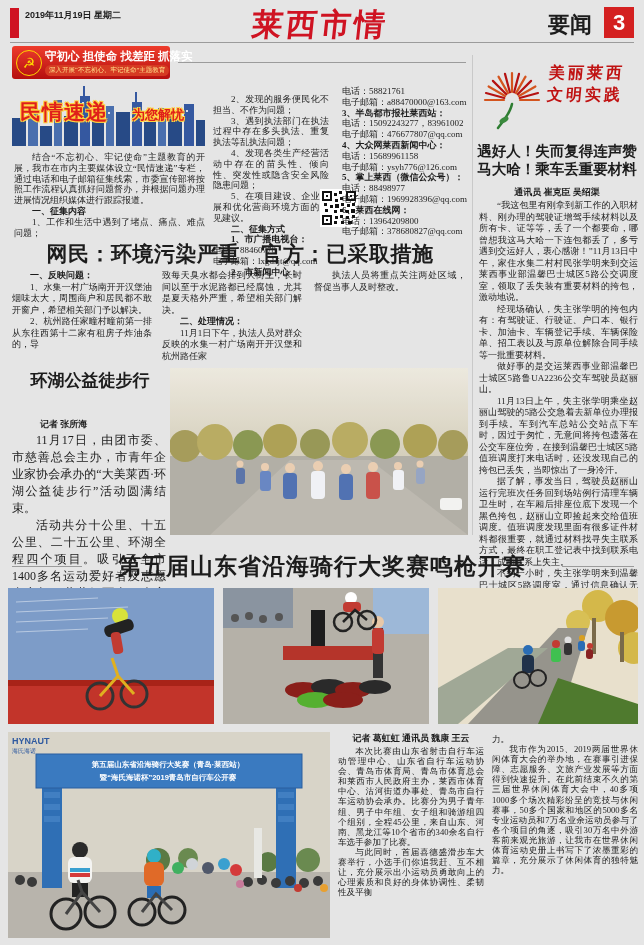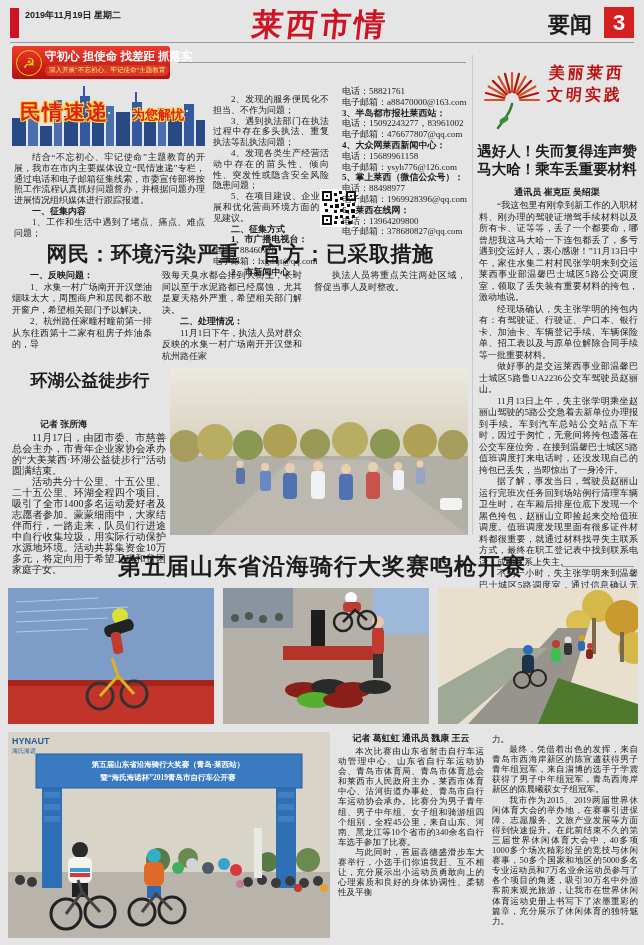--- a/index.html
+++ b/index.html
@@ -31,21 +31,21 @@
   .mq-small{font-size:13px;font-weight:bold;color:#e0201a;
           text-shadow:-1px -1px 0 #ffd23f,1px -1px 0 #ffd23f,-1px 1px 0 #ffd23f,1px 1px 0 #ffd23f;}
   .mq-txt{font-size:9px;line-height:10.8px;text-align:justify;}
   
   .h-wangmin{font-size:21px;font-weight:bold;letter-spacing:0.5px;font-family:"Liberation Sans",sans-serif;}
   .h-walk{font-size:17px;font-weight:bold;line-height:21px;font-family:"Liberation Sans",sans-serif;}
   .h-civ{font-size:14.5px;font-weight:bold;line-height:18px;font-family:"Liberation Sans",sans-serif;}
   .h-race{font-size:23px;font-weight:bold;letter-spacing:1px;font-family:"Liberation Sans",sans-serif;}
   .byline{font-weight:bold;font-size:9px;}
   .civ-logo-text{font-size:16px;font-weight:bold;color:#c01212;letter-spacing:3px;line-height:22px;transform:skewX(-5deg);}
-  .walk-txt{font-size:10px;line-height:11px;text-align:justify;}
+  .walk-txt{font-size:12px;line-height:17px;text-align:justify;}
   .race-txt{font-size:8.6px;line-height:10.1px;text-align:justify;}
   .photo{overflow:hidden;background:#ccc;}
   .vrule{background:#c9c9c9;}
 </style>
 </head>
 <body>
 
 <div class="page">
 
   <div class="abs hdr-redbar" style="left:10px;top:8px;width:9px;height:30px;"></div>
@@ -427,30 +427,29 @@
         <circle cx="200" cy="136" r="6"></circle>
           <circle cx="216" cy="132" r="6" fill="#3aa0d0"></circle>
         <circle cx="184" cy="132" r="6" fill="#d0d4d8"></circle>
           <circle cx="170" cy="136" r="6" fill="#40b060"></circle>
         <circle cx="228" cy="138" r="6" fill="#d43a3a"></circle>
       </g>
       <rect x="246" y="96" width="8" height="50" fill="#e8e8e4"></rect>
     </svg>
     <div class="abs" style="left:4px;top:4px;color:#2f5aa0;font-weight:bold;font-size:9px;font-family:'Liberation Sans',sans-serif;">HYNAUT</div>
     <div class="abs" style="left:4px;top:15px;color:#2f5aa0;font-size:6px;">海氏海诺</div>
-    <div class="abs center" style="left:24px;top:26px;width:272px;color:#fff;font-size:7.5px;font-weight:bold;line-height:13px;font-family:Liberation Serif, serif;">
+    <div class="abs center" style="left:24px;top:26px;width:272px;color:#fff;font-size:7.5px;font-weight:bold;line-height:13px;font-family:Liberation Sans, sans-serif;">
       <div>第五届山东省沿海骑行大奖赛（青岛·莱西站）</div>
       <div>暨“海氏海诺杯”2019青岛市自行车公开赛</div>
     </div>
   </div>
 
   <div class="abs byline center" style="left:338px;top:732px;width:146px;">记者 葛虹虹 通讯员 魏康 王云</div>
   <div class="abs race-txt" style="left:338px;top:746px;width:146px;height:194px;">
     <p class="p">本次比赛由山东省射击自行车运动管理中心、山东省自行车运动协会、青岛市体育局、青岛市体育总会和莱西市人民政府主办，莱西市体育中心、沽河街道办事处、青岛市自行车运动协会承办。比赛分为男子青年组、男子中年组、女子组和骑游组四个组别，全程45公里，来自山东、河南、黑龙江等10个省市的340余名自行车选手参加了比赛。</p>
     <p class="p">与此同时，首届喜德盛滑步车大赛举行，小选手们你追我赶、互不相让，充分展示出小运动员勇敢向上的心理素质和良好的身体协调性、柔韧性及平衡</p>
   </div>
   <div class="abs race-txt" style="left:492px;top:734px;width:146px;height:206px;">
     <p class="cont">力。</p>
-    <p class="p">最终，凭借着出色的发挥，来自青岛市西海岸新区的陈宣遒获得男子青年组冠军，来自淄博的选手于学震获得了男子中年组冠军，青岛西海岸新区的陈晨曦获女子组冠军。</p>
     <p class="p">我市作为2015、2019两届世界休闲体育大会的举办地，在赛事引进保障、志愿服务、文旅产业发展等方面得到快速提升。在此前结束不久的第三届世界休闲体育大会中，40多项1000多个场次精彩纷呈的竞技与休闲赛事，50多个国家和地区的5000多名专业运动员和7万名业余运动员参与了各个项目的角逐，吸引30万名中外游客前来观光旅游，让我市在世界休闲体育运动史册上书写下了浓墨重彩的篇章，充分展示了休闲体育的独特魅力。</p>
   </div>
 
 </div>
 
 </body></html>

